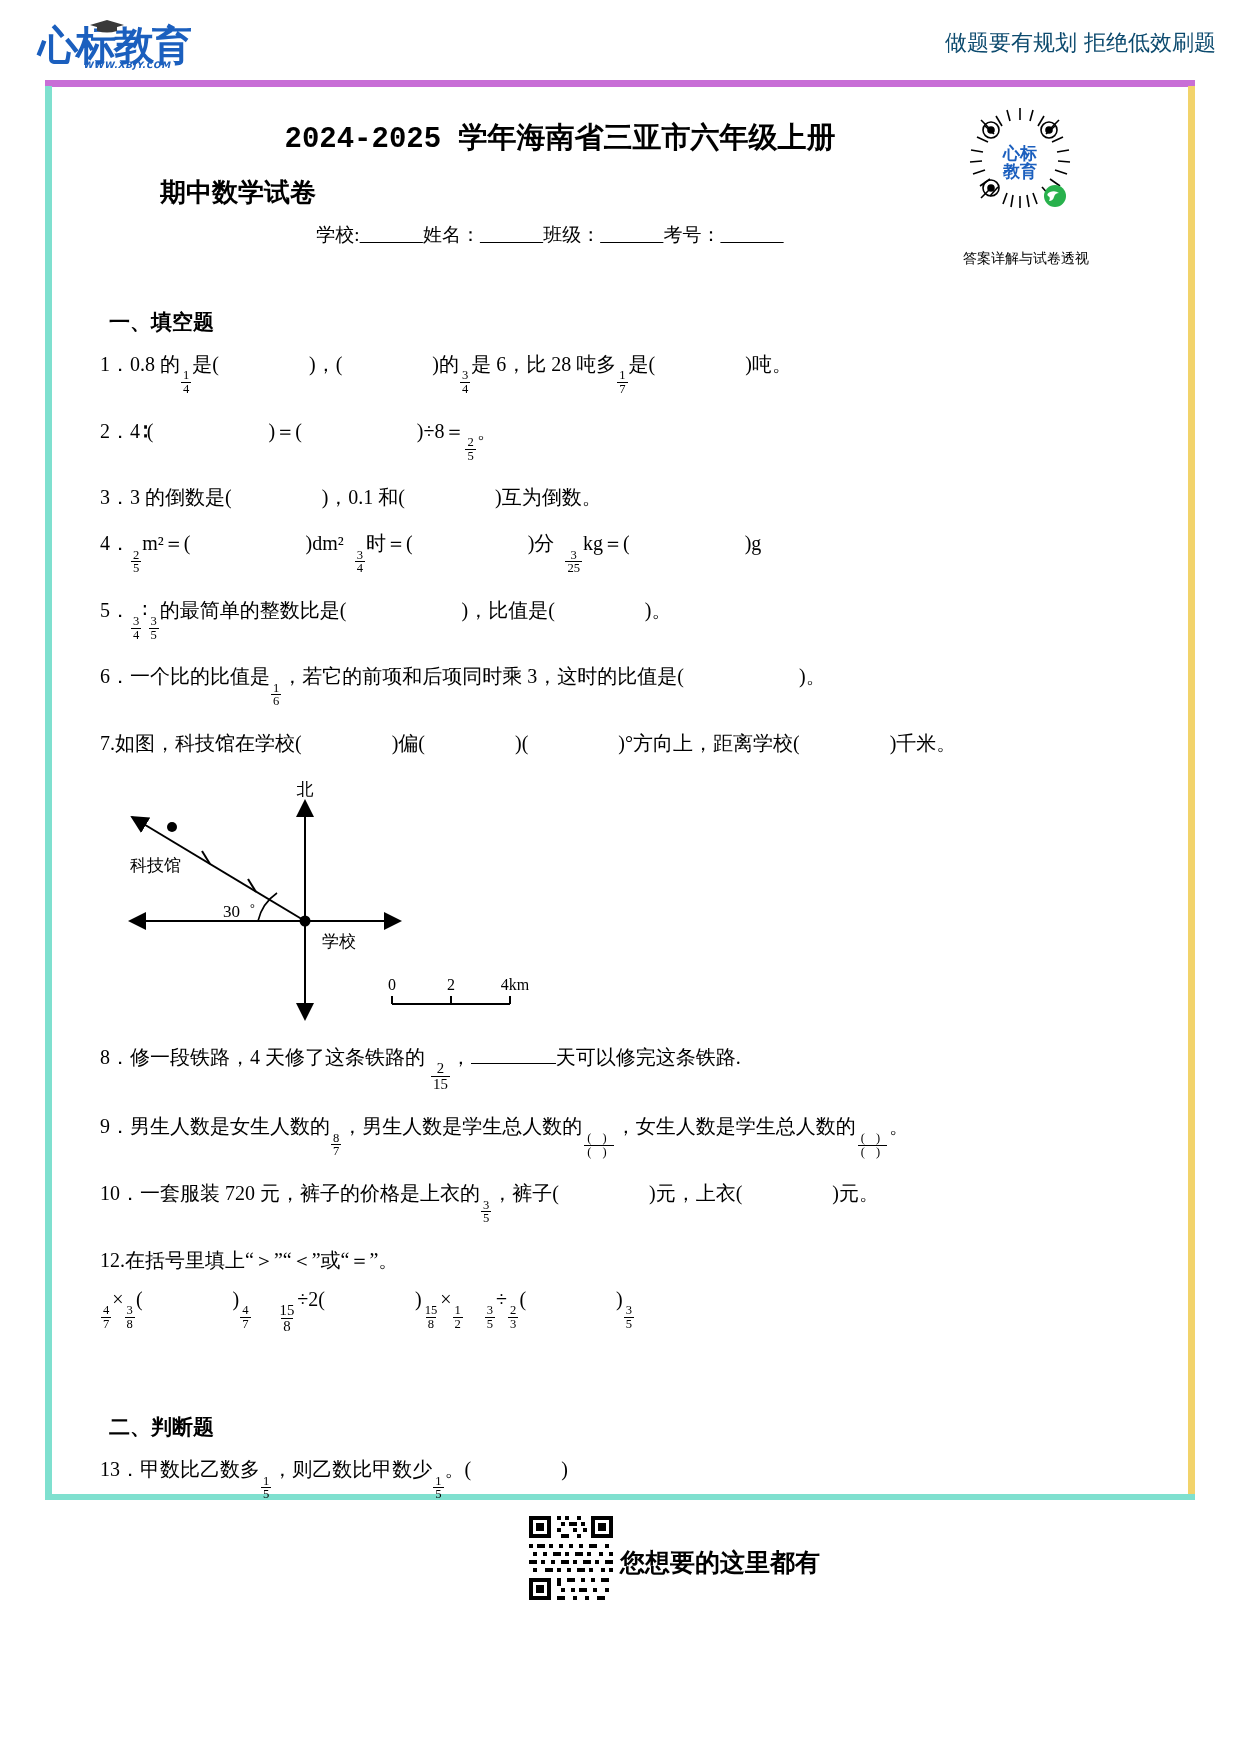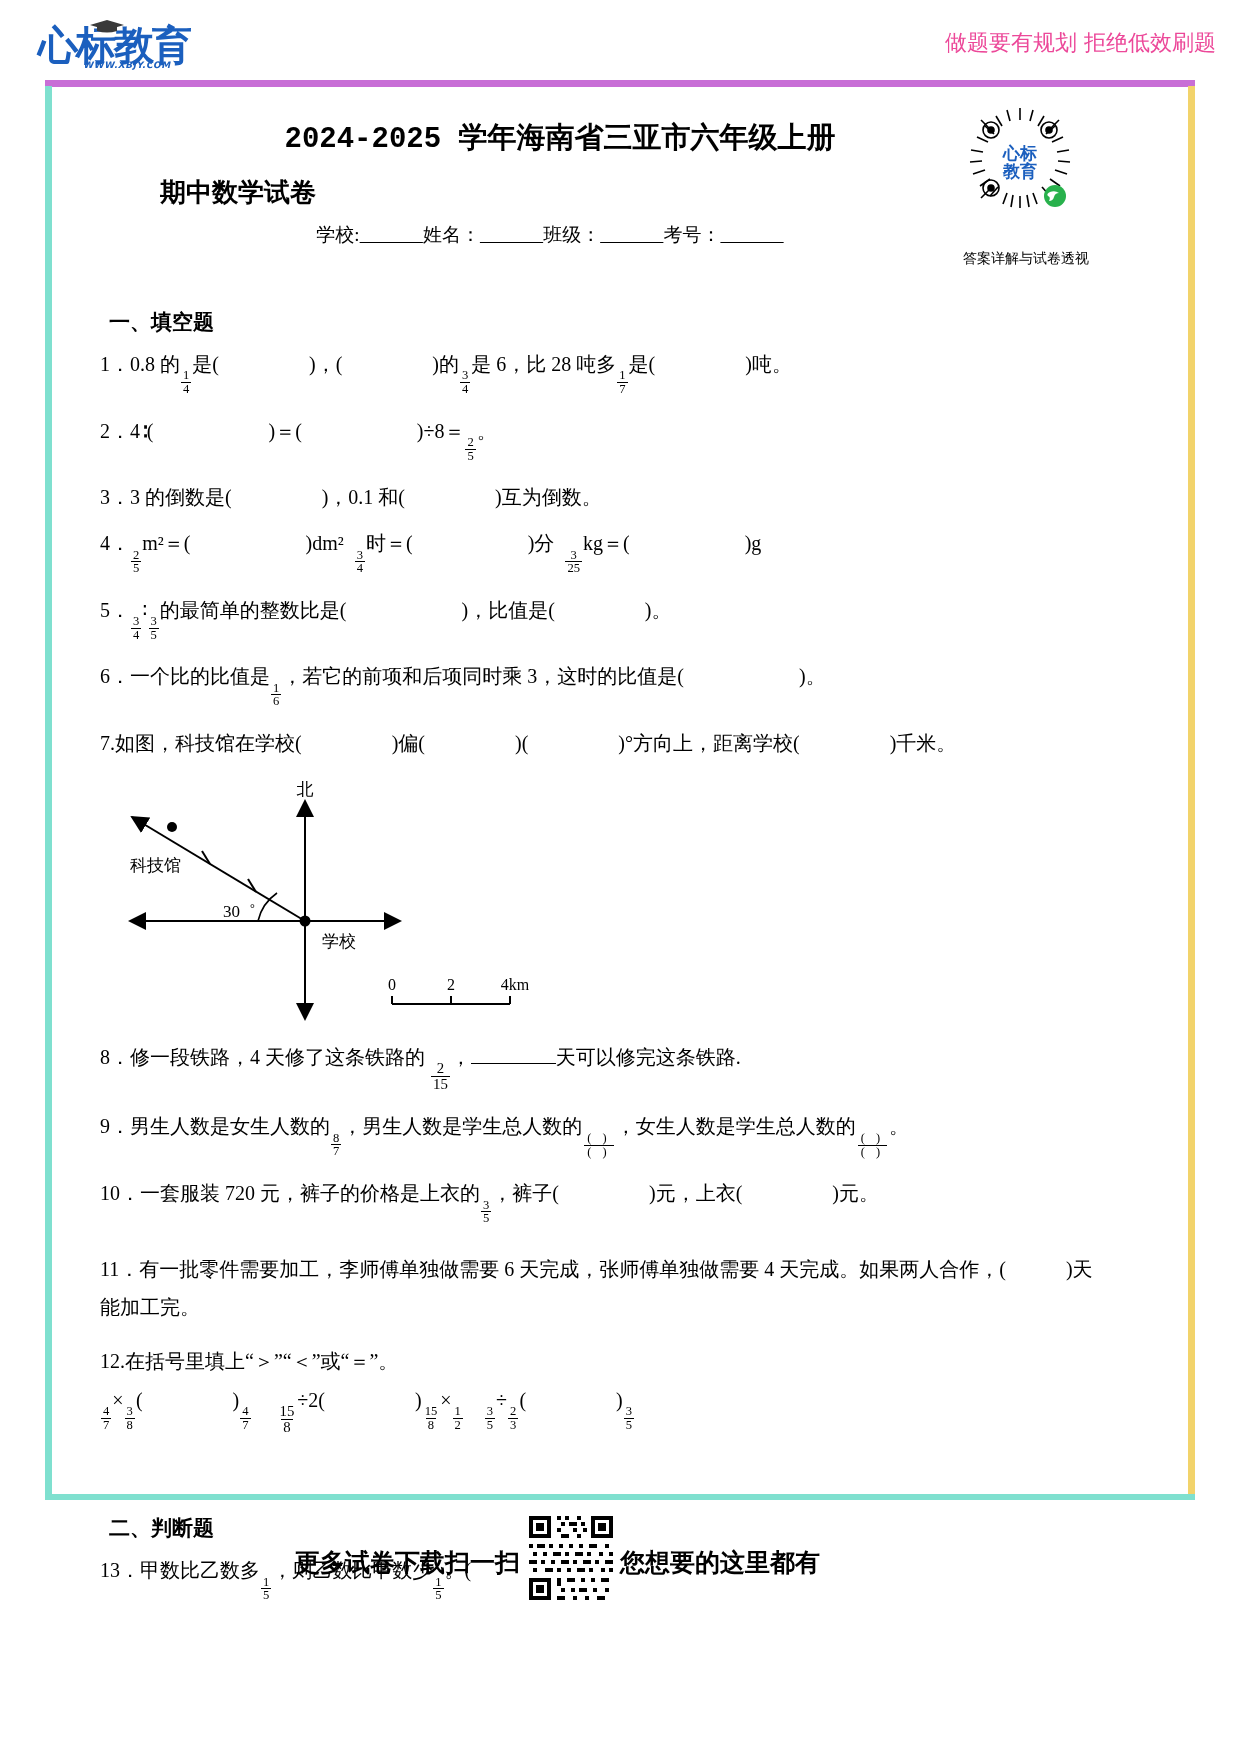--- a/index.html
+++ b/index.html
@@ -29,21 +29,21 @@
     position:absolute; left:52px; top:-2px; width:34px; height:13px;
   }
   .brand-logo .bl-url {
     position:absolute; left:46px; top:38px;
     font-family:"DejaVu Sans",sans-serif; font-size:9px; font-weight:bold;
     color:#1b5fbe; letter-spacing:0.5px; transform:skewX(-12deg);
   }
   .slogan {
     position:absolute; right:24px; top:28px;
     font-size:22px; font-family:"DejaVu Sans","Liberation Sans",sans-serif;
-    color:#ec4899; white-space:nowrap;
+    color:#0c4a6e; white-space:nowrap;
   }
 
   
   .rule-top {
     position:absolute; left:45px; top:80px; width:1150px; height:7px;
     background:#c86ed6;
   }
   .rule-left {
     position:absolute; left:45px; top:86px; width:7px; height:1412px;
     background:#7fe0cf;
@@ -334,23 +334,20 @@
       </span><span>。</span>
   </div>
 
   <div class="q">
     <span>10．</span><span>一套服装 720 元，裤子的价格是上衣的</span><span class="fr">
         <span class="num">3</span>
         <span class="den">5</span>
       </span><span>，裤子(</span><span class="gap g-md"></span><span>)元，上衣(</span><span class="gap g-md"></span><span>)元。</span>
   </div>
 
-  <div class="q wrap">
-    <span>11．</span><span>有一批零件需要加工，李师傅单独做需要 6 天完成，张师傅单独做需要 4 天完成。如果两人合作，(</span><span class="gap g-sm"></span><span>)天能加工完。</span>
-  </div>
 
   <div class="q" style="margin-bottom:18px;">
     <span>12.</span><span>在括号里填上“＞”“＜”或“＝”。</span>
   </div>
 
   <div class="q" style="margin-bottom:80px;">
     <span class="fr">
         <span class="num">4</span>
         <span class="den">7</span>
       </span><span>×</span><span class="fr">
@@ -388,21 +385,20 @@
         <span class="den">5</span>
       </span><span>，则乙数比甲数少</span><span class="fr">
         <span class="num">1</span>
         <span class="den">5</span>
       </span><span>。(</span><span class="gap g-md"></span><span>)</span>
   </div>
 
 </div>
 
 <div class="footer">
-  <div class="footer-left">更多试卷下载扫一扫</div>
 
   <div class="footer-qr">
     <svg viewBox="0 0 92 92" width="92" height="92">
       <rect x="0" y="0" width="92" height="92" fill="#fff"></rect>
       <g fill="#000">
         <rect x="4" y="4" width="22" height="22"></rect>
         <rect x="8" y="8" width="14" height="14" fill="#fff"></rect>
         <rect x="11" y="11" width="8" height="8"></rect>
         <rect x="66" y="4" width="22" height="22"></rect>
         <rect x="70" y="8" width="14" height="14" fill="#fff"></rect>

